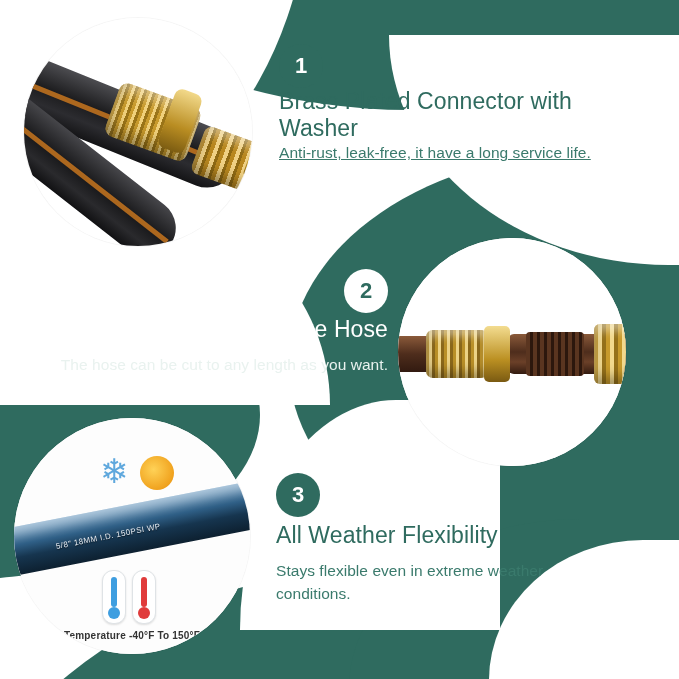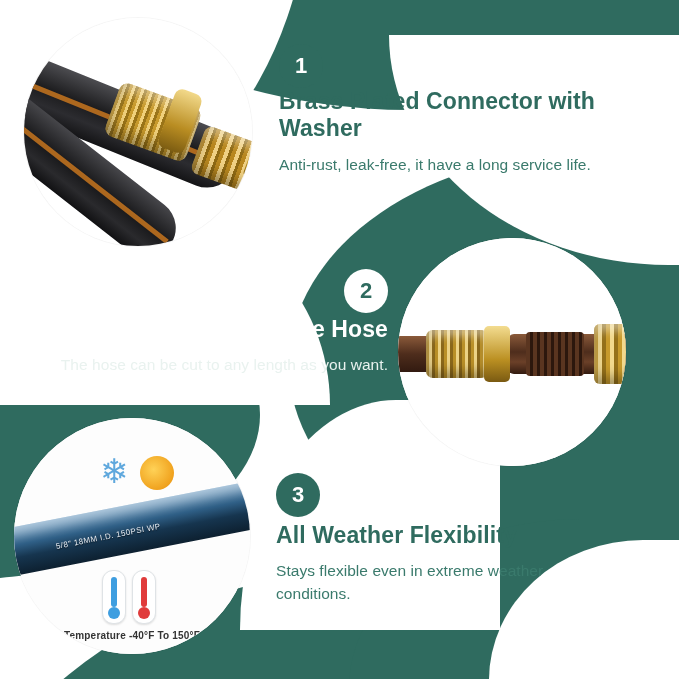--- a/index.html
+++ b/index.html
@@ -194,32 +194,32 @@
   }
   .badge-dark{background:#2f6b5f;color:#ffffff;}
   .badge-light{background:#ffffff;color:#2f6b5f;}
   .badge-1{left:279px;top:44px;}
   .badge-2{left:344px;top:269px;}
   .badge-3{left:276px;top:473px;}
 
   
   .blk{position:absolute;}
   .title{
-    font-size:23px;font-weight:bold;line-height:1.18;letter-spacing:.1px;
+    font-size:23px;font-weight:normal;line-height:1.18;letter-spacing:.1px;
   }
   .desc{
     font-size:15.5px;line-height:1.45;letter-spacing:.05px;
   }
   .t-dark{color:#2f6b5f;}
   .d-dark{color:#3a7a6c;}
   .t-light{color:#ffffff;}
   .d-light{color:#e9f2ef;}
 
   .blk-1{left:279px;top:88px;width:330px;}
-  .blk-1 .desc{margin-top:12px;}
+  .blk-1 .desc{text-decoration:underline;}
   .blk-2{left:40px;top:316px;width:348px;text-align:right;}
   .blk-2 .desc{margin-top:11px;}
   .blk-3{left:276px;top:522px;width:318px;}
   .blk-3 .desc{margin-top:11px;}
 </style>
 </head>
 <body>
 
 <div class="stage">
 

